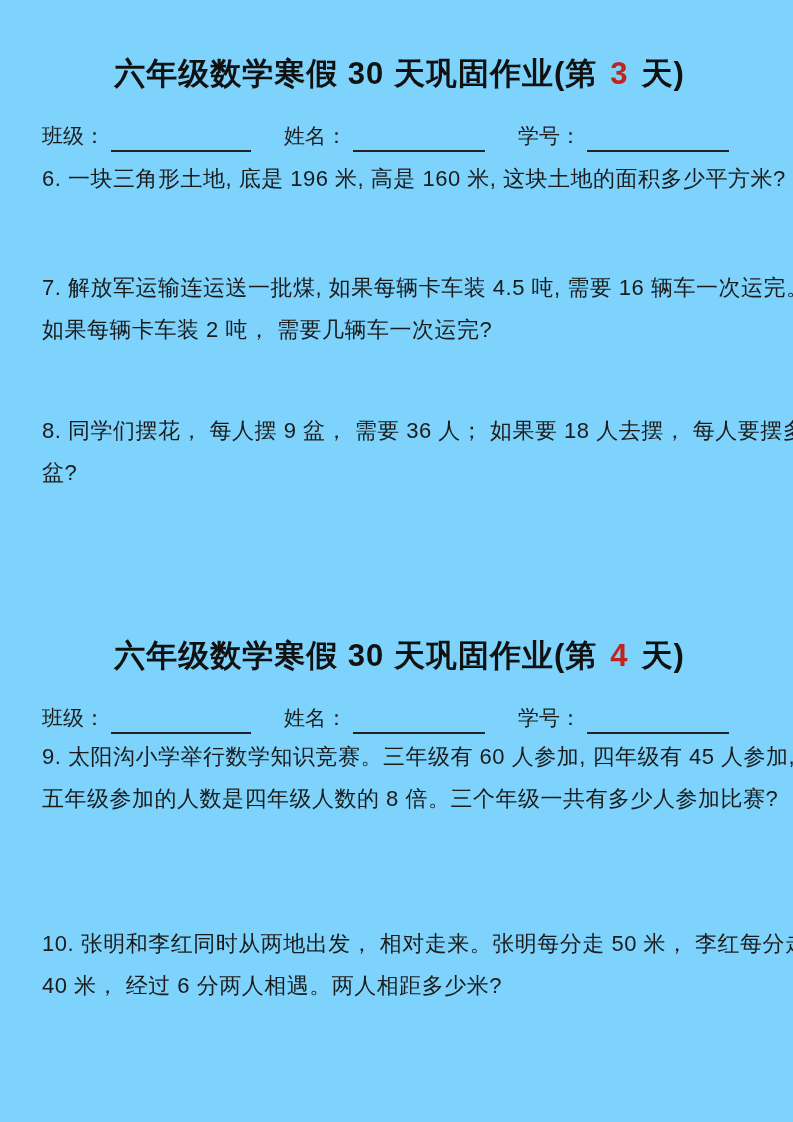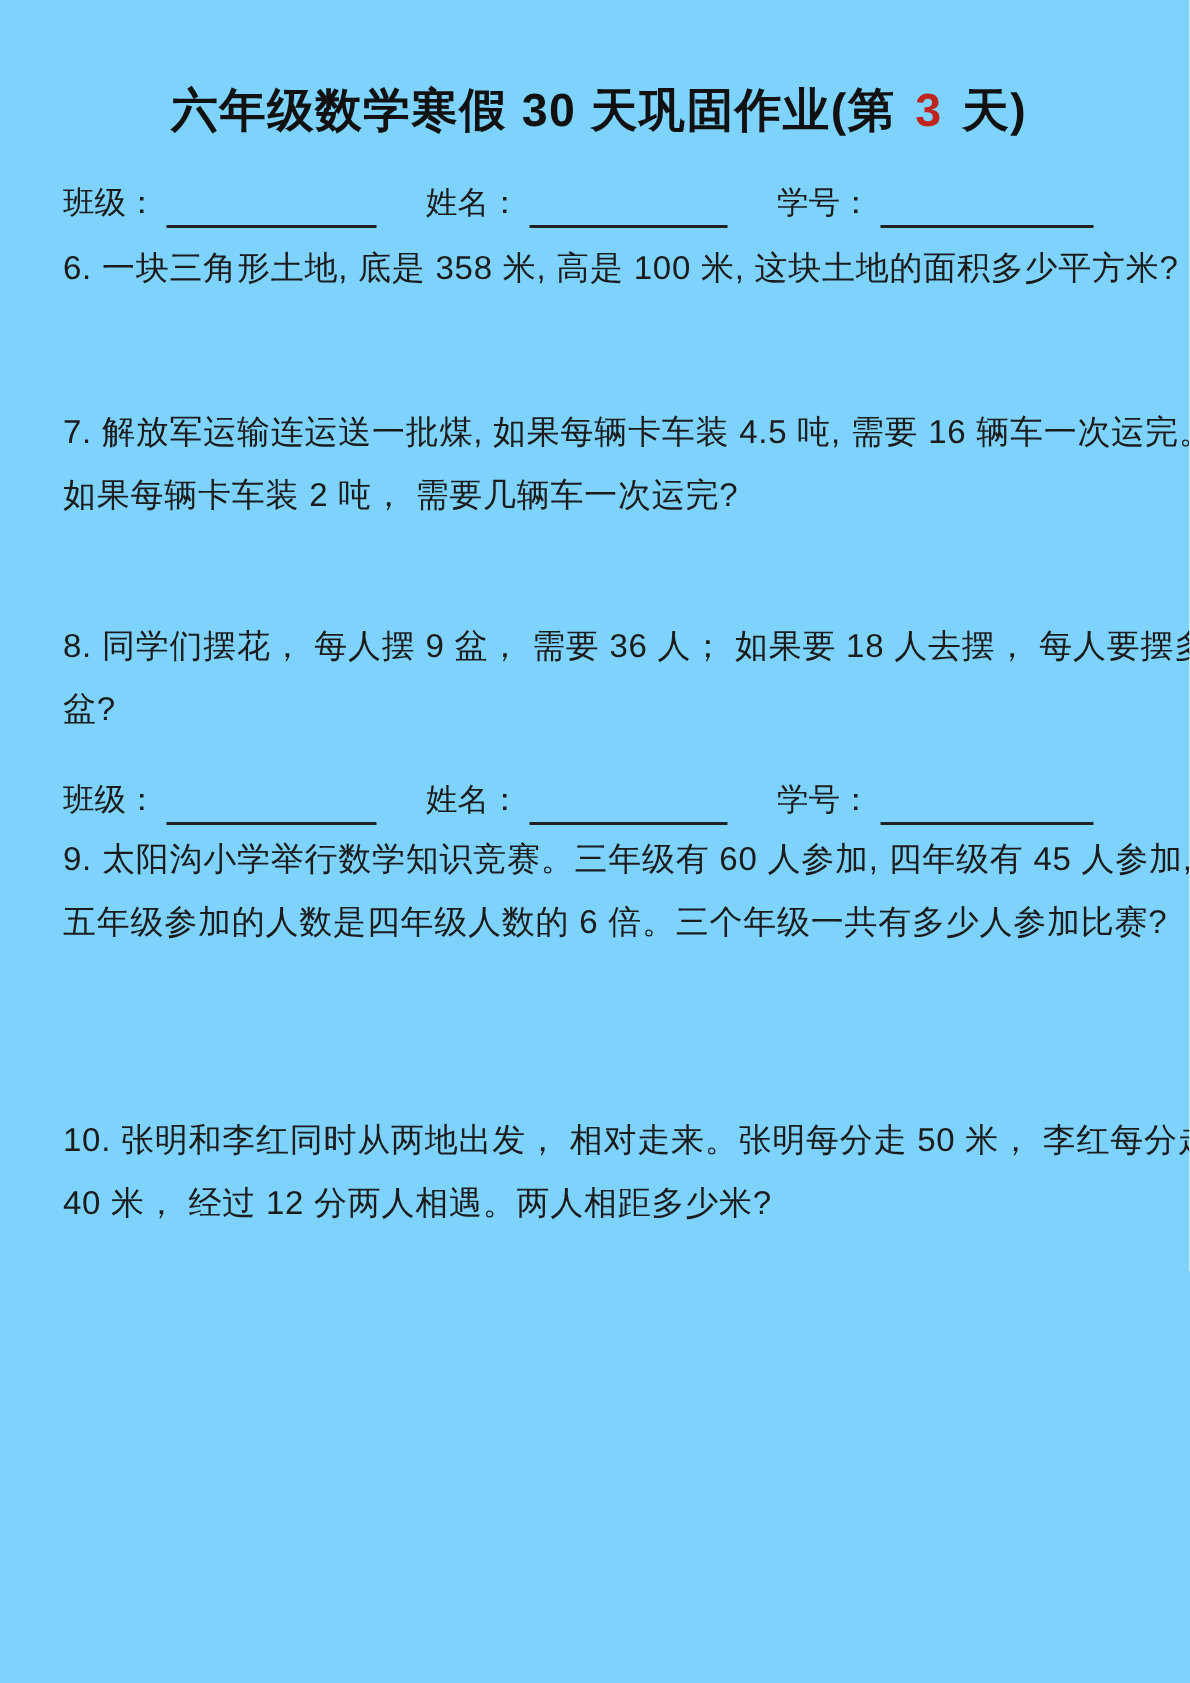--- a/index.html
+++ b/index.html
@@ -90,55 +90,58 @@
         <span class="flabel">姓名：</span>
         <span class="blank w2"></span>
       </div>
       <div class="field">
         <span class="flabel">学号：</span>
         <span class="blank w3"></span>
       </div>
     </div>
 
     <div class="question q6">
-      <div class="qline">6. 一块三角形土地, 底是 358 米, 高是 100 米, 这块土地的面积多少平方米?</div>
+      <div class="qline">6. 一块三角形土地, 底是 196 米, 高是 160 米, 这块土地的面积多少平方米?</div>
     </div>
 
     <div class="question q7">
       <div class="qline">7. 解放军运输连运送一批煤, 如果每辆卡车装 4.5 吨, 需要 16 辆车一次运完。</div>
       <div class="qline">如果每辆卡车装 2 吨， 需要几辆车一次运完?</div>
     </div>
 
     <div class="question q8">
       <div class="qline">8. 同学们摆花， 每人摆 9 盆， 需要 36 人； 如果要 18 人去摆， 每人要摆多少</div>
       <div class="qline">盆?</div>
     </div>
   </section>
 
   <section>
+    <h1 class="title title2">
+      <span>六年级数学寒假 30 天巩固作业(第</span><span class="day">4</span><span>天)</span>
+    </h1>
 
     <div class="form-row">
       <div class="field">
         <span class="flabel">班级：</span>
         <span class="blank w1"></span>
       </div>
       <div class="field">
         <span class="flabel">姓名：</span>
         <span class="blank w2"></span>
       </div>
       <div class="field">
         <span class="flabel">学号：</span>
         <span class="blank w3"></span>
       </div>
     </div>
 
     <div class="question q9">
       <div class="qline">9. 太阳沟小学举行数学知识竞赛。三年级有 60 人参加, 四年级有 45 人参加,</div>
-      <div class="qline">五年级参加的人数是四年级人数的 6 倍。三个年级一共有多少人参加比赛?</div>
+      <div class="qline">五年级参加的人数是四年级人数的 8 倍。三个年级一共有多少人参加比赛?</div>
     </div>
 
     <div class="question q10">
       <div class="qline">10. 张明和李红同时从两地出发， 相对走来。张明每分走 50 米，  李红每分走</div>
-      <div class="qline">40 米， 经过 12 分两人相遇。两人相距多少米?</div>
+      <div class="qline">40 米， 经过 6 分两人相遇。两人相距多少米?</div>
     </div>
   </section>
 
 </div>
 
 </body></html>

